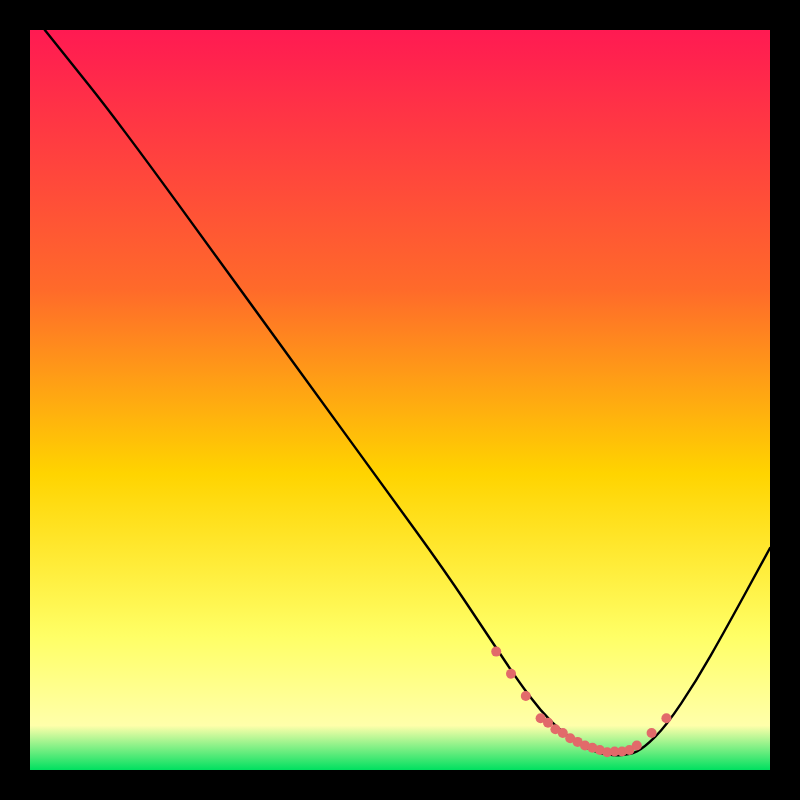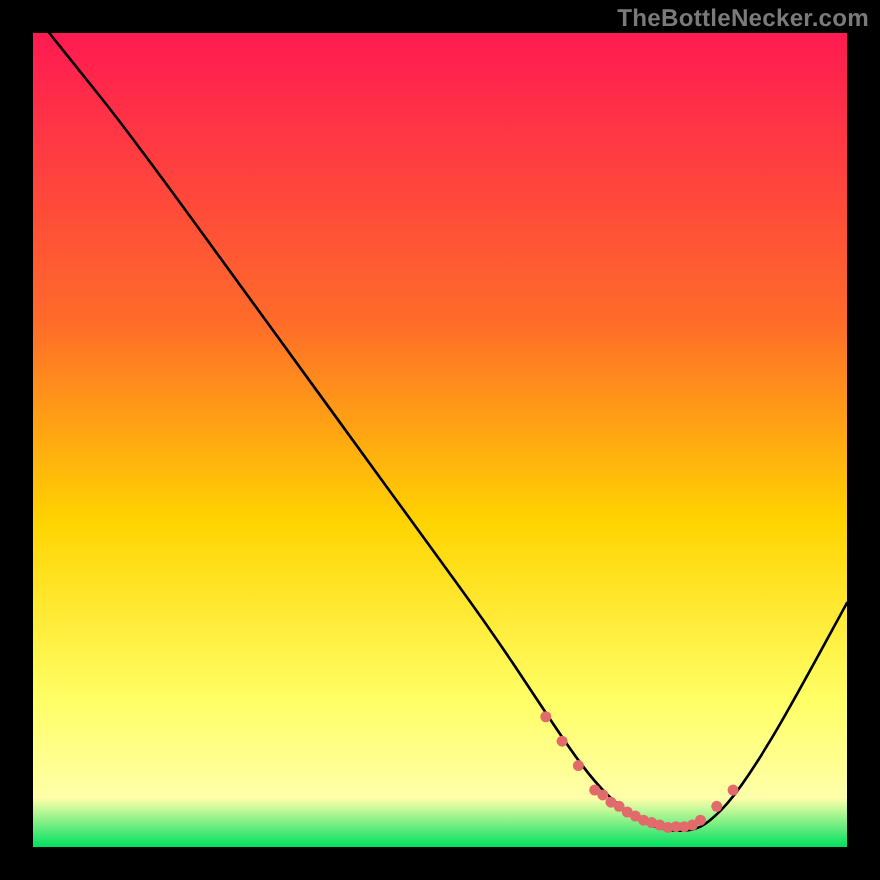--- a/index.html
+++ b/index.html
@@ -27,21 +27,20 @@
     top: 30px;
     width: 740px;
     height: 740px;
   }
   svg { display: block; }
 </style>
 </head>
 <body>
 
 <div class="container">
-  <div class="attribution">TheBottleNecker.com</div>
   <div class="plot">
     <svg id="chart-svg" width="740" height="740" viewBox="0 0 740 740">
       <defs>
         <linearGradient id="bg-grad" x1="0" y1="0" x2="0" y2="1">
             <stop offset="0%" stop-color="#ff1a52"></stop>
             <stop offset="35%" stop-color="#ff6a2a"></stop>
             <stop offset="60%" stop-color="#ffd400"></stop>
             <stop offset="82%" stop-color="#ffff66"></stop>
             <stop offset="94%" stop-color="#ffffaa"></stop>
             <stop offset="100%" stop-color="#00e060"></stop>

